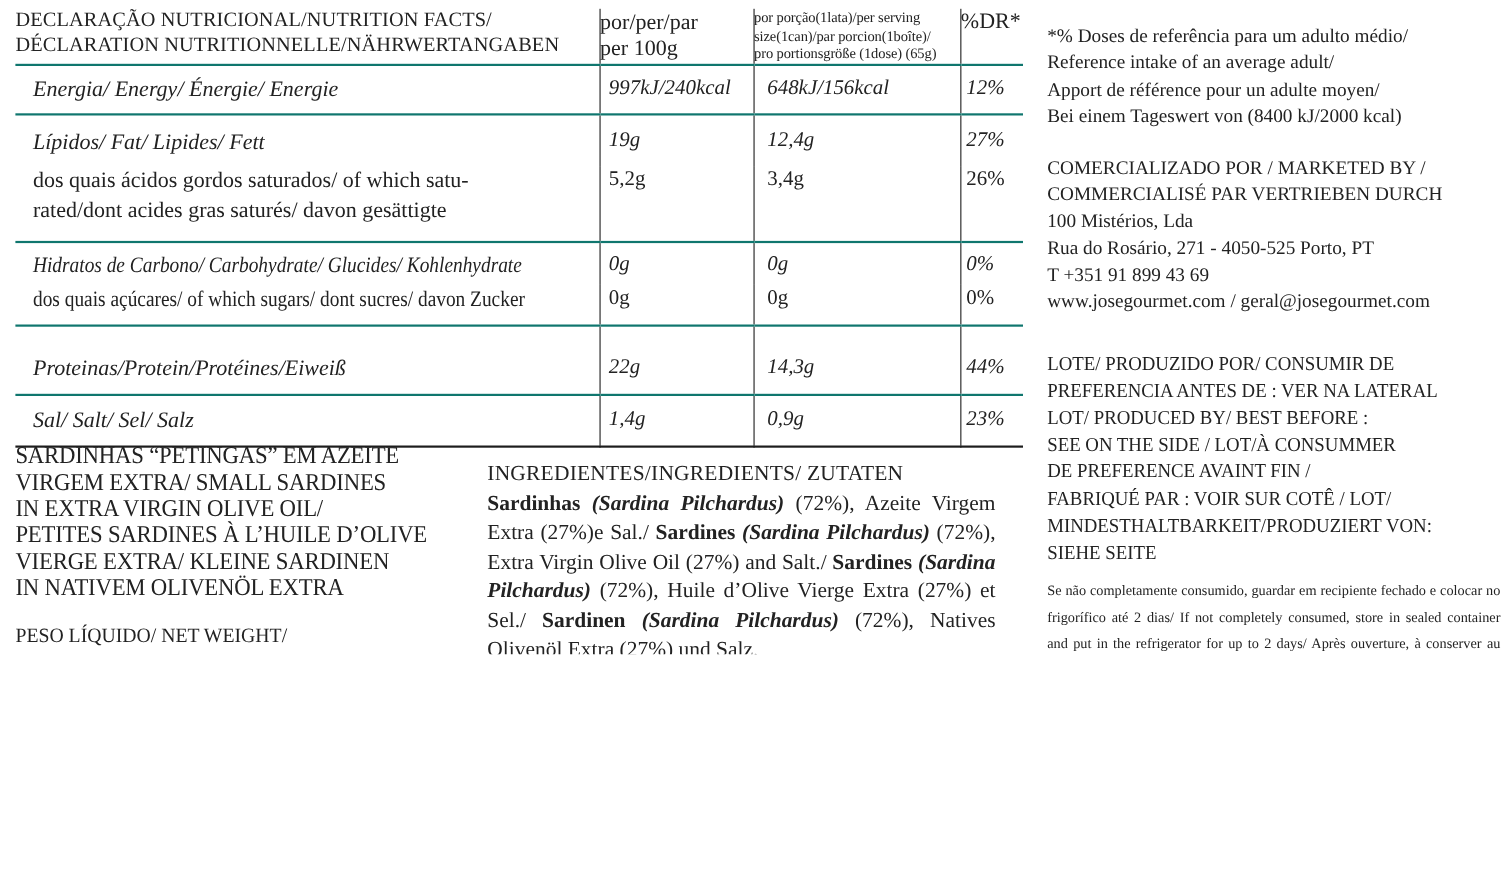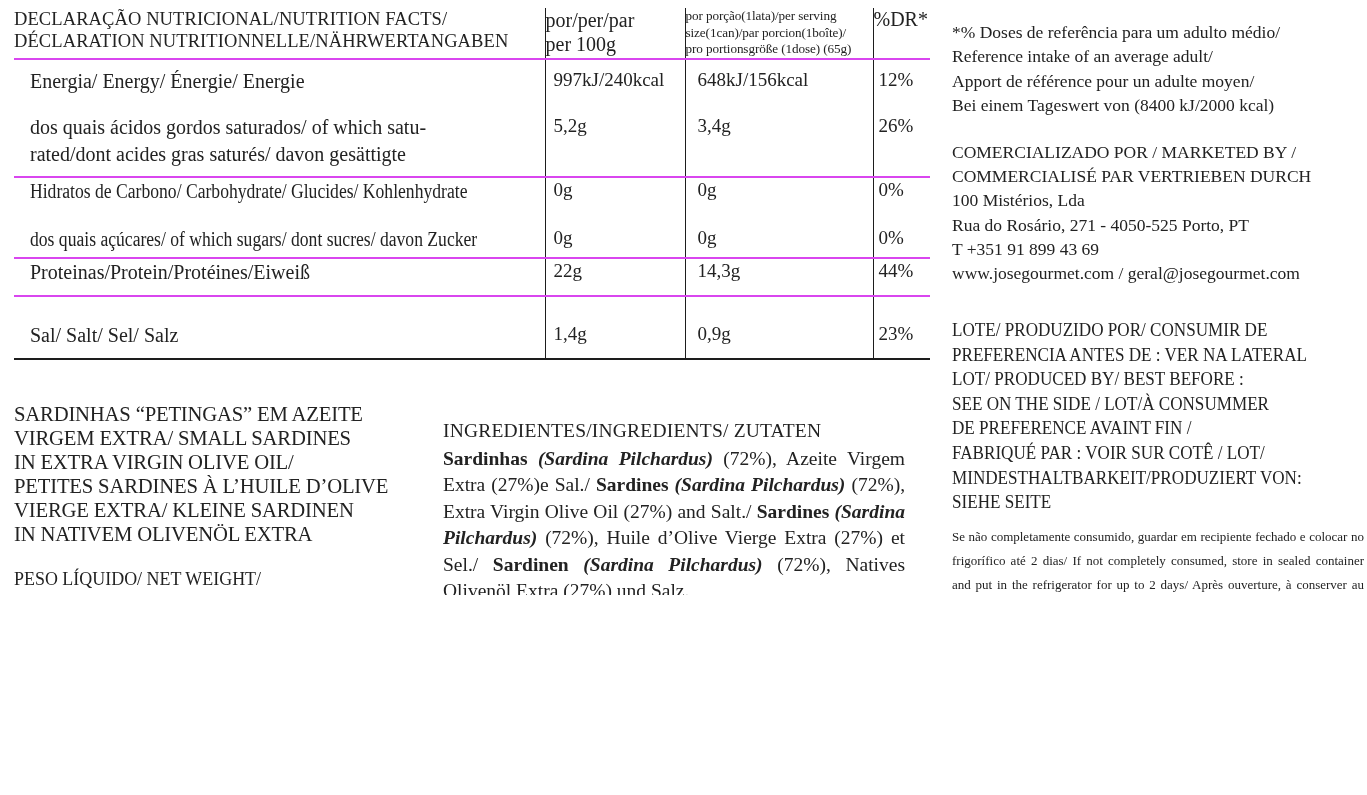--- a/index.html
+++ b/index.html
@@ -11,21 +11,21 @@
             border-bottom:2px solid #1d1d1d;table-layout:fixed;}
   table.nut td,table.nut th{vertical-align:top;text-align:left;font-weight:normal;padding:0;}
   col.c-label{width:531px}col.c-100{width:140px}col.c-serv{width:188px}col.c-dr{width:57px}
   .v-100,.v-serv,.v-dr{border-left:1.5px solid #1d1d1d;}
   thead th{padding-top:5px;padding-bottom:6px;}
   th.h-title{font-size:18.5px;line-height:22px;padding-left:16px;letter-spacing:.1px;}
   th.h-100{font-size:20px;line-height:24px;padding-left:8px;padding-top:8px;}
   th.h-serv{font-size:13.2px;line-height:16.5px;padding-left:8px;padding-top:7px;
             letter-spacing:-.1px;}
   th.h-dr{font-size:20px;padding-left:5px;padding-top:18px;}
-  tbody tr.gs td{border-top:2px solid #d946ef;}
+  tbody tr.gs td{border-top:2px solid #0f766e;font-style:italic;}
   tbody td{font-size:20px;line-height:24px;}
   tbody td.cell-label{padding-left:16px;line-height:27px;}
   tbody td.v-100{padding-left:8px;font-size:19px;}
   tbody td.v-serv{padding-left:12px;font-size:19px;}
   tbody td.v-dr{padding-left:5px;font-size:19px;}
   tbody tr:nth-child(1) td{padding-top:8px;padding-bottom:8px;}
   tbody tr:nth-child(2) td{padding-top:11px;padding-bottom:8px;}
   tbody tr:nth-child(3) td{padding-top:0;padding-bottom:14px;}
   tbody tr:nth-child(4) td{padding-top:7px;padding-bottom:4px;}
   tbody tr:nth-child(5) td{padding-top:0;padding-bottom:9px;}
@@ -89,20 +89,34 @@
             <div>Energia/ Energy/ Énergie/ Energie</div>
           </td>
           <td class="v-100">
             <div>997kJ/240kcal</div>
           </td>
           <td class="v-serv">
             <div>648kJ/156kcal</div>
           </td>
           <td class="v-dr">
             <div>12%</div>
+          </td>
+        </tr>
+        <tr class="gs">
+          <td class="cell-label">
+            <div>Lípidos/ Fat/ Lipides/ Fett</div>
+          </td>
+          <td class="v-100">
+            <div>19g</div>
+          </td>
+          <td class="v-serv">
+            <div>12,4g</div>
+          </td>
+          <td class="v-dr">
+            <div>27%</div>
           </td>
         </tr>
         <tr>
           <td class="cell-label">
             <div>dos quais ácidos gordos saturados/ of which satu-<br>rated/dont acides gras saturés/ davon gesättigte</div>
           </td>
           <td class="v-100">
             <div>5,2g</div>
           </td>
           <td class="v-serv">

